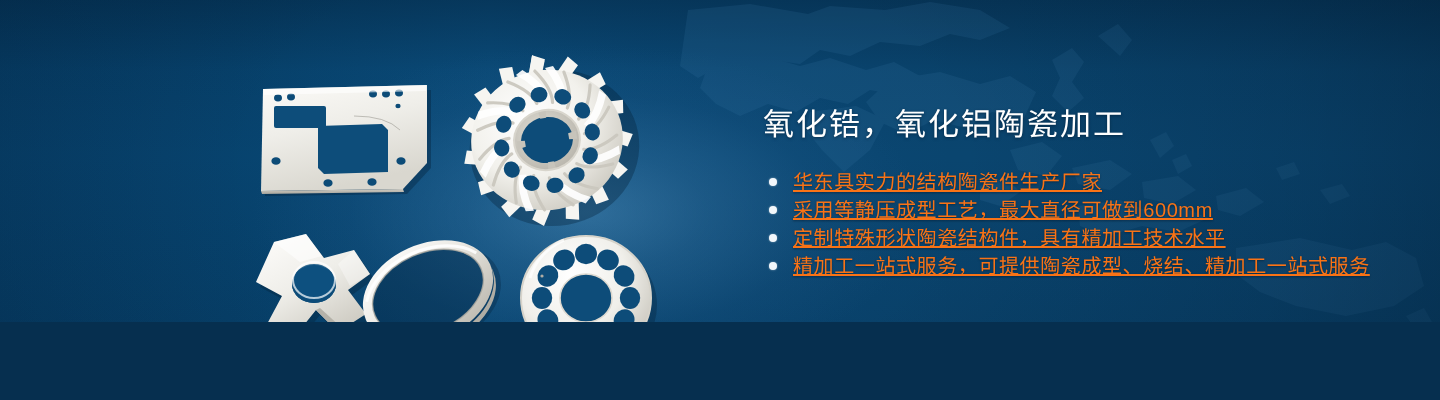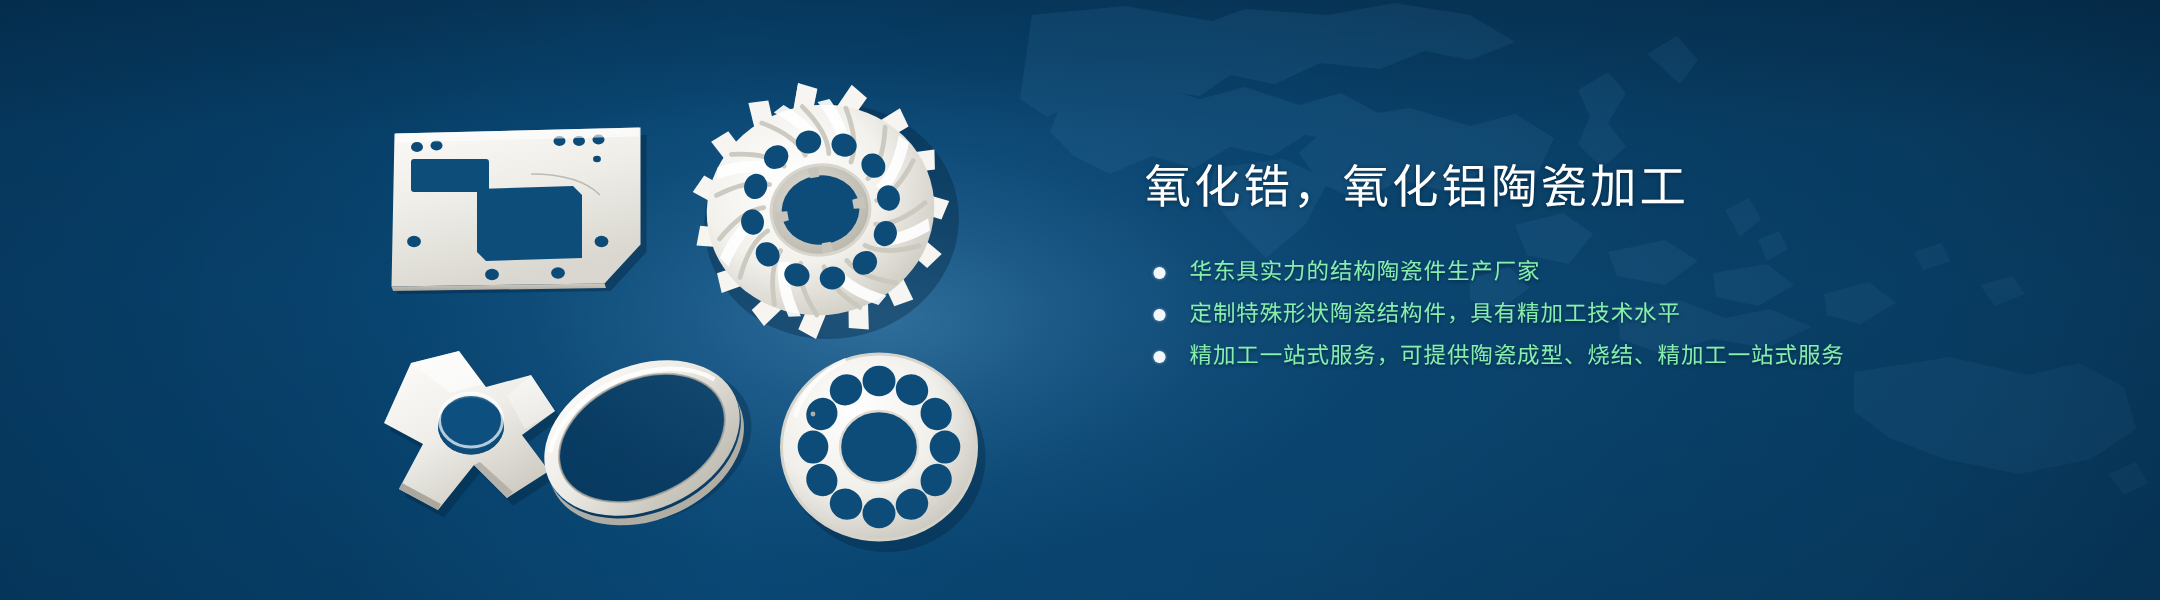--- a/index.html
+++ b/index.html
@@ -4,21 +4,21 @@
 <title>Ceramic Banner</title>
 <style>
   html, body {
     margin: 0;
     padding: 0;
     background: #062f4f;
   }
   #banner {
     position: relative;
     width: 1440px;
-    height: 400px;
+    height: 322px;
     overflow: hidden;
     font-family: "Liberation Sans", "DejaVu Sans", sans-serif;
     background: #084571;
     user-select: none;
   }
 
   
   .bg-base {
     position: absolute; inset: 0;
     background:
@@ -82,27 +82,28 @@
     white-space: nowrap;
   }
   .bullets {
     list-style: none;
     margin: 28px 0 0 6px;
     padding: 0;
   }
   .bullets li {
     position: relative;
     padding-left: 24px;
-    font-size: 15px;
+    font-size: 20px;
     line-height: 22px;
     letter-spacing: .6px;
-    color: #86efac;
+    color: #f97316;
     margin-bottom: 6px;
     white-space: nowrap;
     text-shadow: 0 1px 2px rgba(2,22,40,0.5);
+    text-decoration: underline;
   }
   .bullets li .dot {
     position: absolute;
     left: 0; top: 7px;
     width: 8px; height: 8px;
     border-radius: 50%;
     background: #f2f7fb;
     box-shadow: 0 0 2px rgba(255,255,255,.5);
   }
 
@@ -406,20 +407,24 @@
 
   <div class="copy">
     <h1 class="headline">氧化锆，氧化铝陶瓷加工</h1>
     <ul class="bullets">
       <li>
         <span class="dot"></span>
         <span>华东具实力的结构陶瓷件生产厂家</span>
       </li>
       <li>
         <span class="dot"></span>
+        <span>采用等静压成型工艺，最大直径可做到600mm</span>
+      </li>
+      <li>
+        <span class="dot"></span>
         <span>定制特殊形状陶瓷结构件，具有精加工技术水平</span>
       </li>
       <li>
         <span class="dot"></span>
         <span>精加工一站式服务，可提供陶瓷成型、烧结、精加工一站式服务</span>
       </li>
     </ul>
   </div>
 
 </div>

